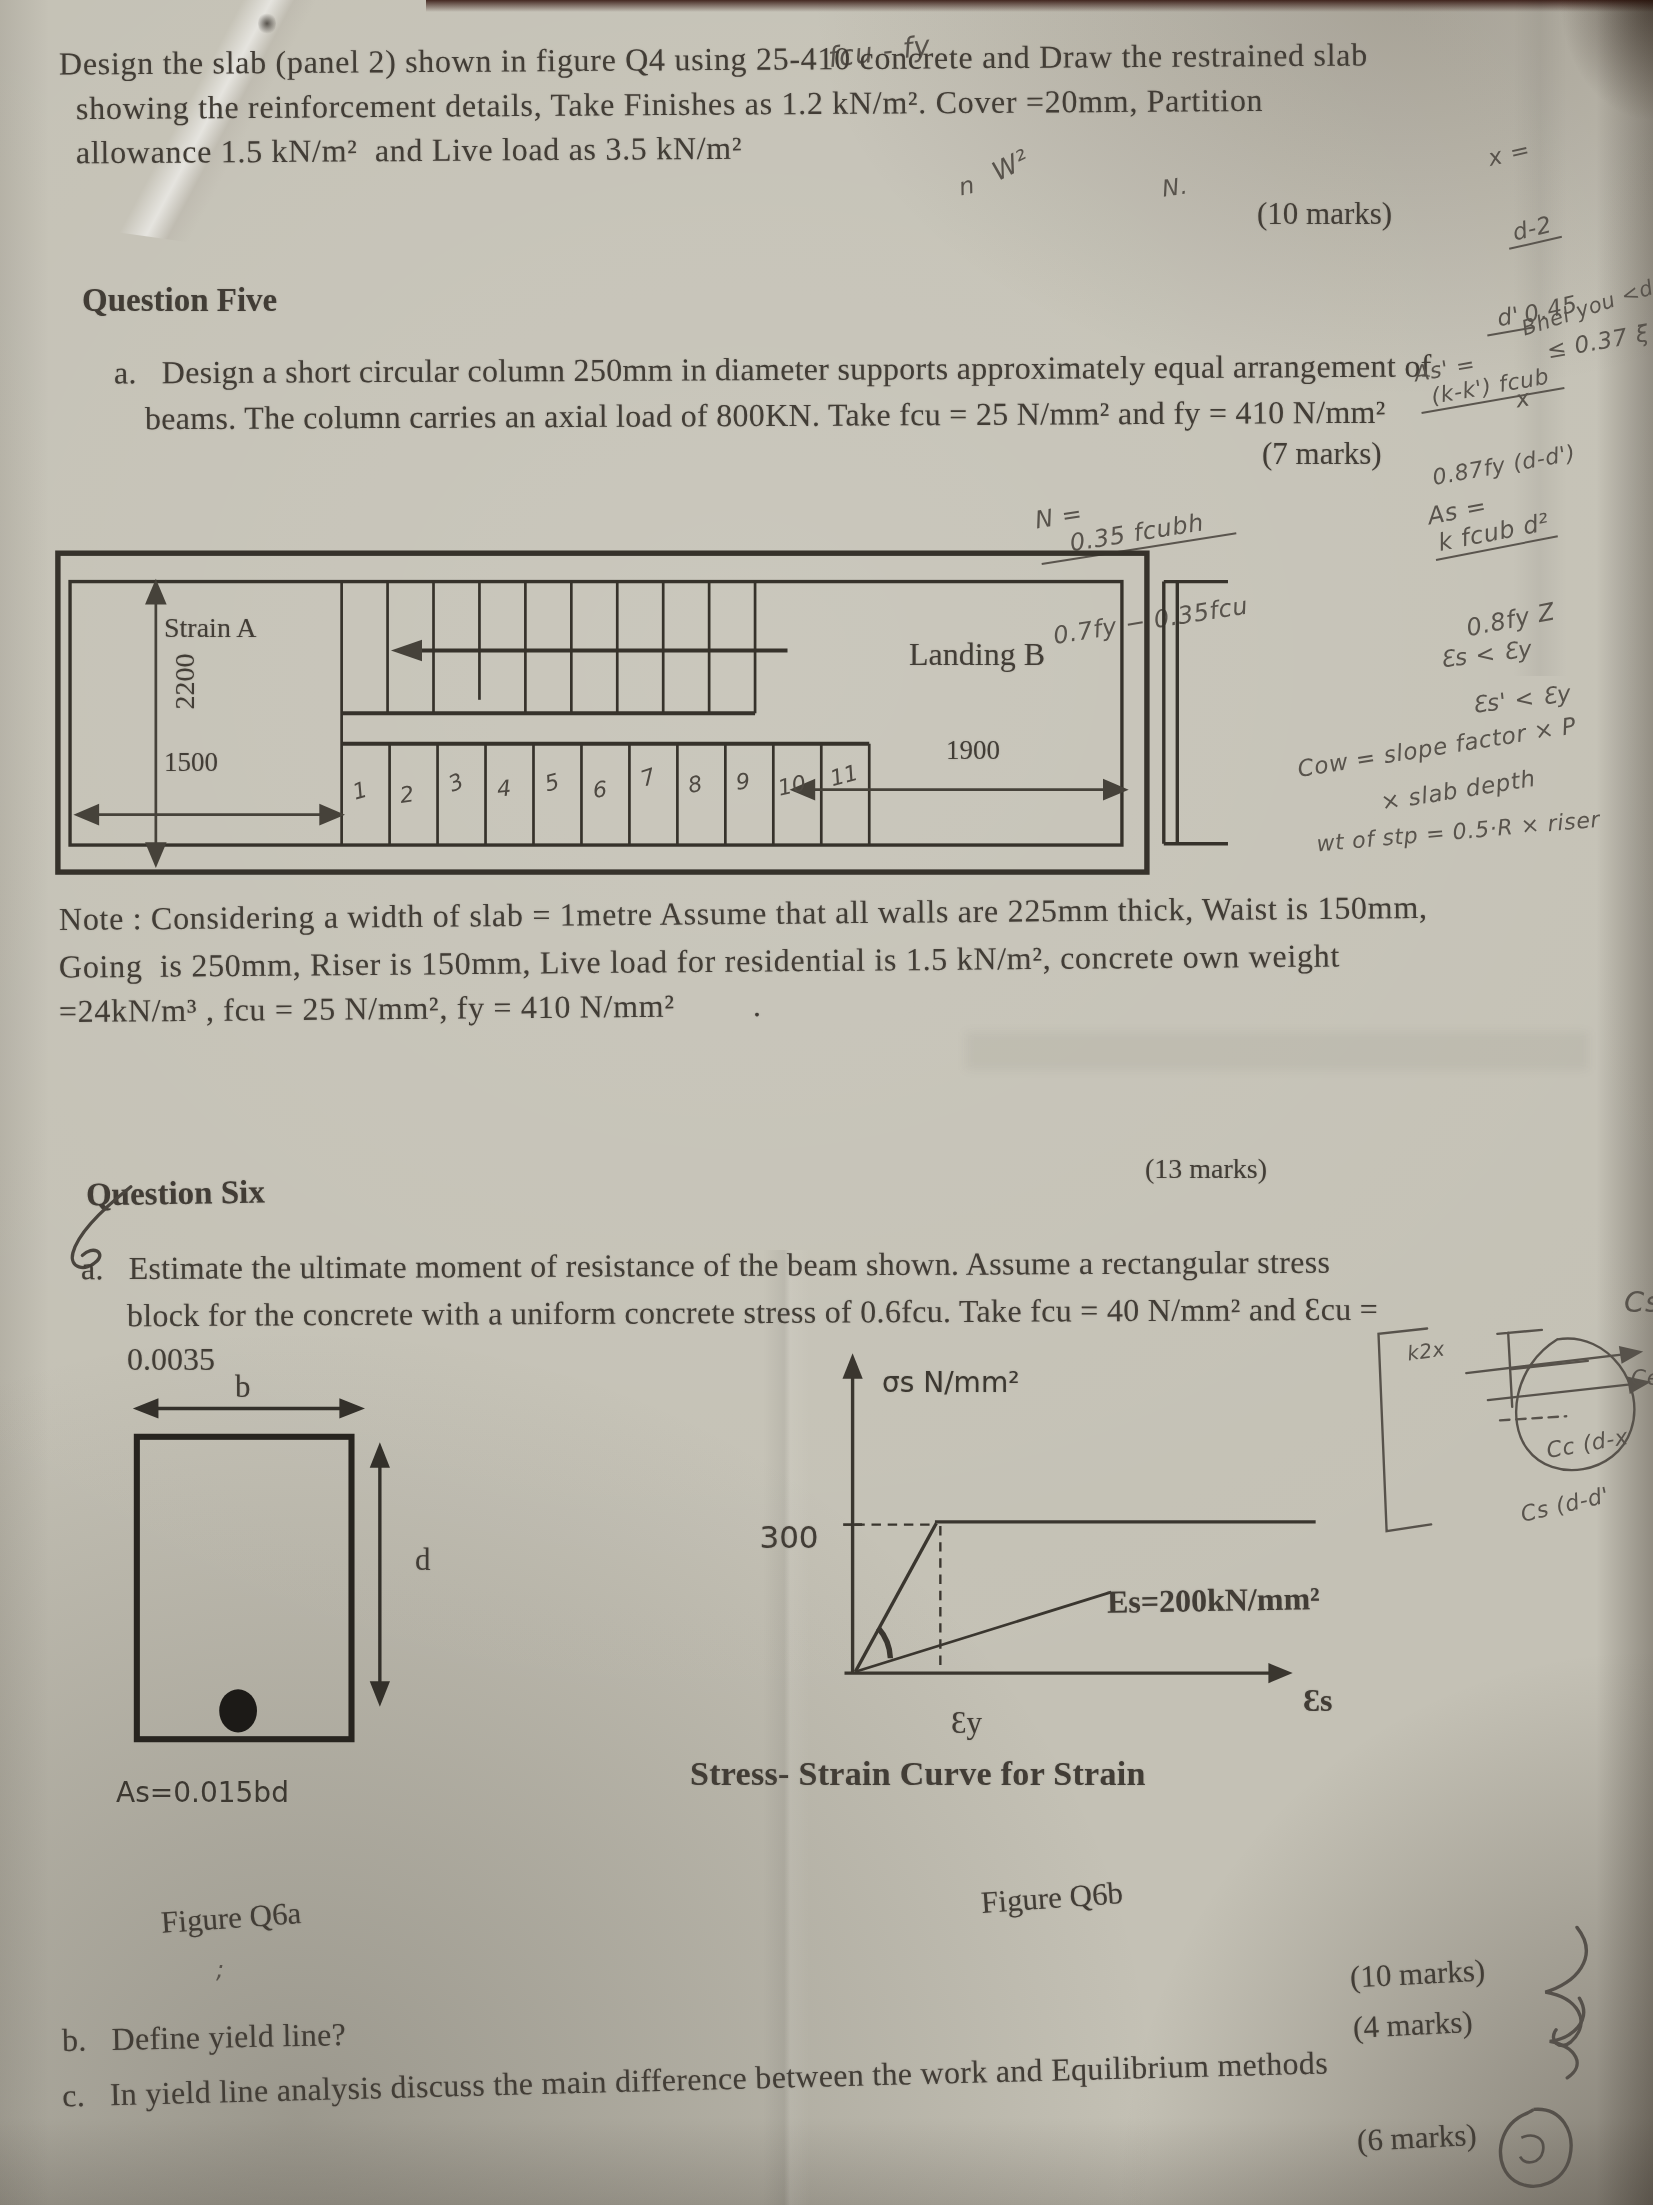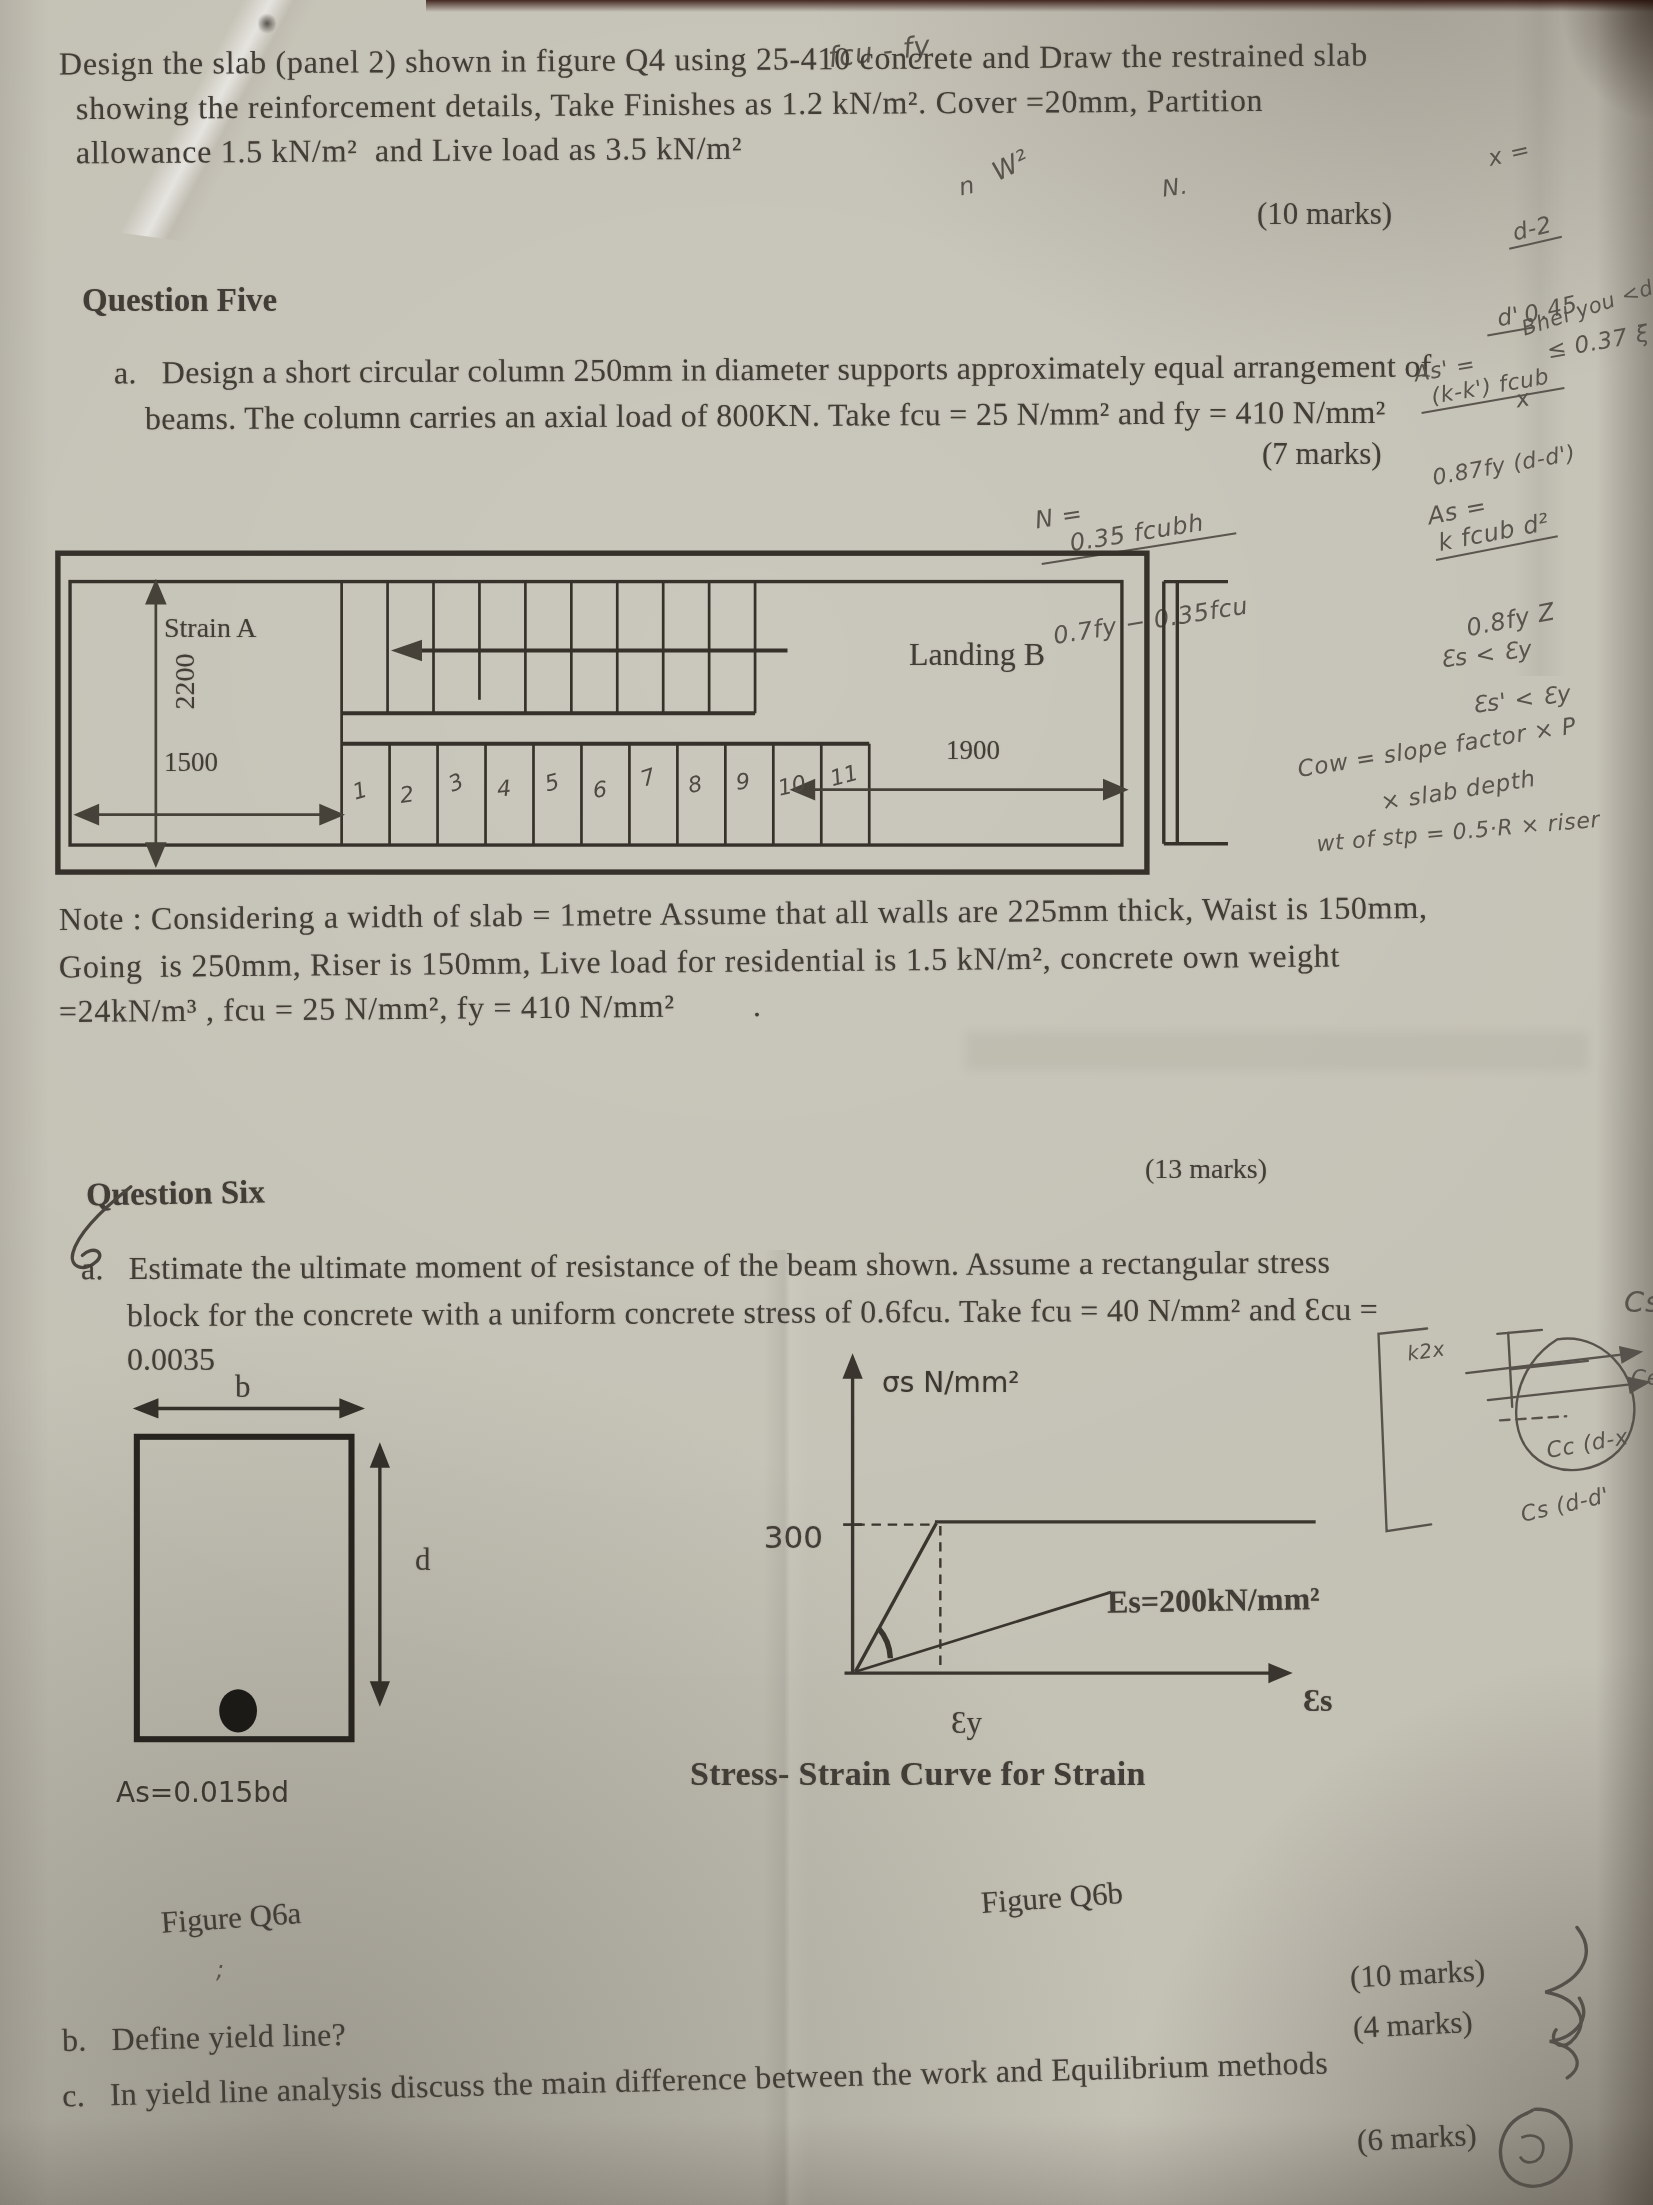--- a/index.html
+++ b/index.html
@@ -243,21 +243,21 @@
       <line x1="166" y1="490" x2="545" y2="372" stroke-width="4"></line>
       <path d="M200,425 A72,72 0 0 1 218,470" stroke-width="8"></path>
       <line x1="148" y1="272" x2="176" y2="272" stroke-width="4"></line>
     </g>
     <g fill="#3a362f" stroke="none">
       <polygon points="162,18 147,56 177,56"></polygon>
       <polygon points="814,492 778,477 778,507"></polygon>
     </g>
   </svg>
   <div class="t ink" style="left:882px;top:1366px;font-size:28px;font-family:'DejaVu Sans',sans-serif;color:#3c3831;">σs N/mm²</div>
-  <div class="t ink" style="left:755px;top:1519px;width:68px;text-align:right;font-size:31px;font-family:'DejaVu Sans',sans-serif;">300</div>
+  <div class="t ink" style="left:755px;top:1519px;width:68px;text-align:center;font-size:31px;font-family:'DejaVu Sans',sans-serif;">300</div>
   <div class="t ink bold" style="left:1107px;top:1582px;font-size:32px;transform:rotate(-1deg);">Es=200kN/mm²</div>
   <div class="t ink bold" style="left:1303px;top:1682px;font-size:32px;">Ɛs</div>
   <div class="t ink" style="left:951px;top:1705px;font-size:31px;">Ɛy</div>
   <div class="t ink bold" style="left:690px;top:1754px;font-size:34px;letter-spacing:0.3px;">Stress- Strain Curve for Strain</div>
   <div class="t ink" style="left:981px;top:1880px;font-size:31px;transform:rotate(-4deg);">Figure Q6b</div>
 
   <div class="t ink" style="left:1350px;top:1956px;font-size:31px;transform:rotate(-3deg);">(10 marks)</div>
   <div class="t ink" style="left:62px;top:2019px;font-size:32px;letter-spacing:0.3px;transform:rotate(-1.2deg);">b.   Define yield line?</div>
   <div class="t ink" style="left:1353px;top:2007px;font-size:31px;transform:rotate(-3deg);">(4 marks)</div>
   <div class="t ink" style="left:62px;top:2061px;font-size:32px;letter-spacing:0.3px;transform:rotate(-1.5deg);">c.   In yield line analysis discuss the main difference between the work and Equilibrium methods</div>

